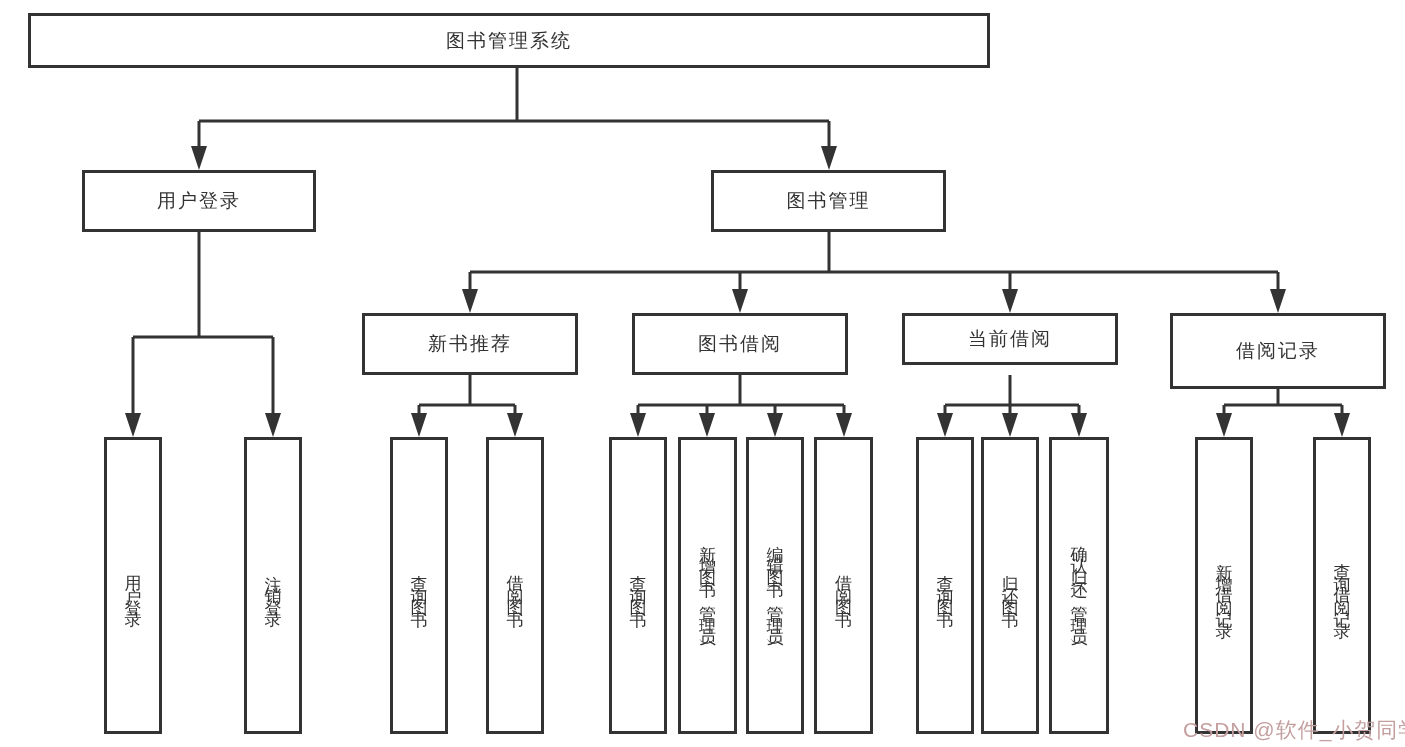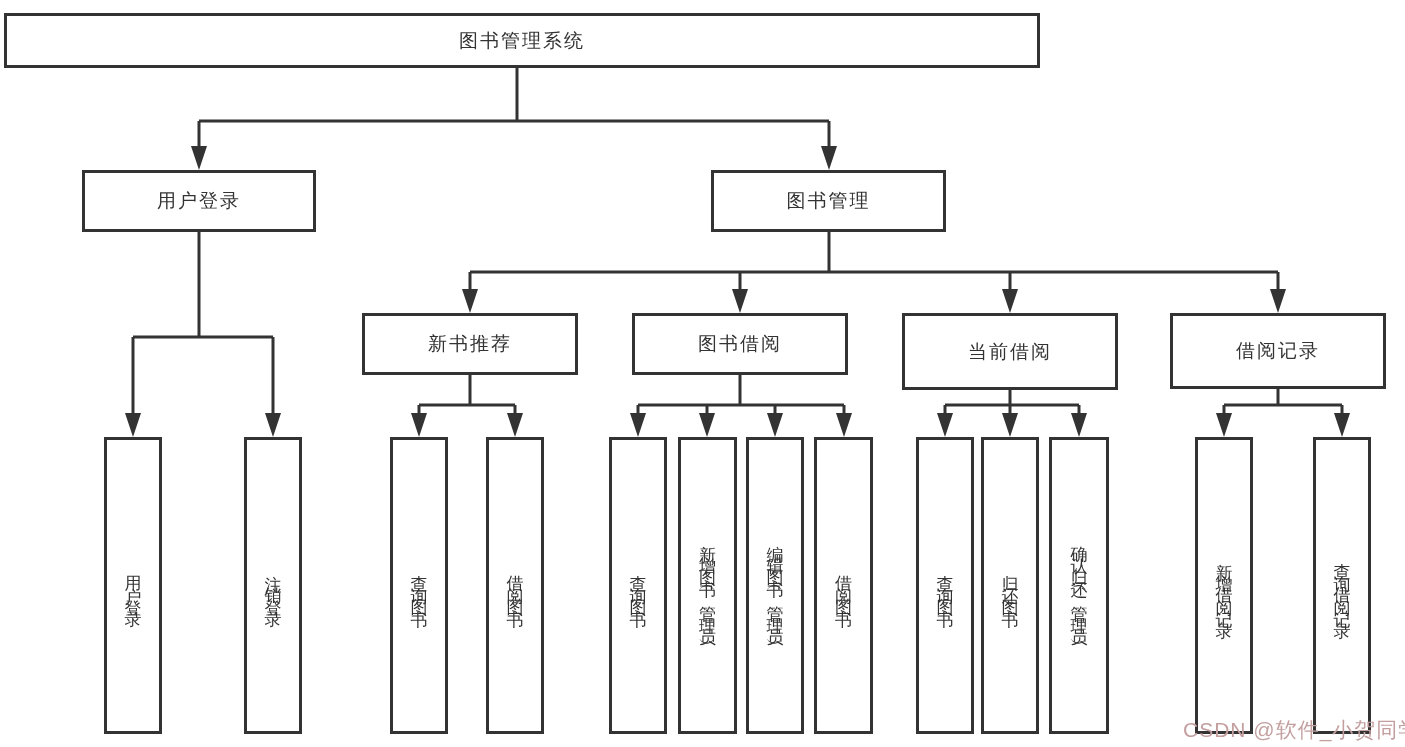--- a/index.html
+++ b/index.html
@@ -119,28 +119,28 @@
       <polygon points="1071,413 1087,413 1079,437"></polygon>
 
     <path d="M1278 375 V405"></path>
     <path d="M1224 405 H1342"></path>
     <path d="M1224 405 V415"></path>
       <polygon points="1216,413 1232,413 1224,437"></polygon>
     <path d="M1342 405 V415"></path>
       <polygon points="1334,413 1350,413 1342,437"></polygon>
   </svg>
 
-  <div class="hbox" style="left:4px; top:13px; width:1036px; height:55px;">图书管理系统</div>
+  <div class="hbox" style="left:28px; top:13px; width:962px; height:55px;">图书管理系统</div>
 
   <div class="hbox" style="left:82px; top:170px; width:234px; height:62px;">用户登录</div>
   <div class="hbox" style="left:711px; top:170px; width:235px; height:62px;">图书管理</div>
 
   <div class="hbox" style="left:632px; top:313px; width:216px; height:62px;">图书借阅</div>
   <div class="hbox" style="left:362px; top:313px; width:216px; height:62px;">新书推荐</div>
-  <div class="hbox" style="left:902px; top:313px; width:216px; height:77px;">当前借阅</div>
+  <div class="hbox" style="left:902px; top:313px; width:216px; height:52px;">当前借阅</div>
   <div class="hbox" style="left:1170px; top:313px; width:216px; height:76px;">借阅记录</div>
 
   <div class="vbox" style="left:104px; top:437px; width:58px; height:297px;">用户登录</div>
   <div class="vbox" style="left:244px; top:437px; width:58px; height:297px;">注销登录</div>
 
   <div class="vbox" style="left:390px; top:437px; width:58px; height:297px;">查询图书</div>
   <div class="vbox" style="left:486px; top:437px; width:58px; height:297px;">借阅图书</div>
 
   <div class="vbox" style="left:609px; top:437px; width:58px; height:297px;">查询图书</div>
   <div class="vbox" style="left:678px; top:437px; width:59px; height:297px;">新增图书（管理员）</div>

